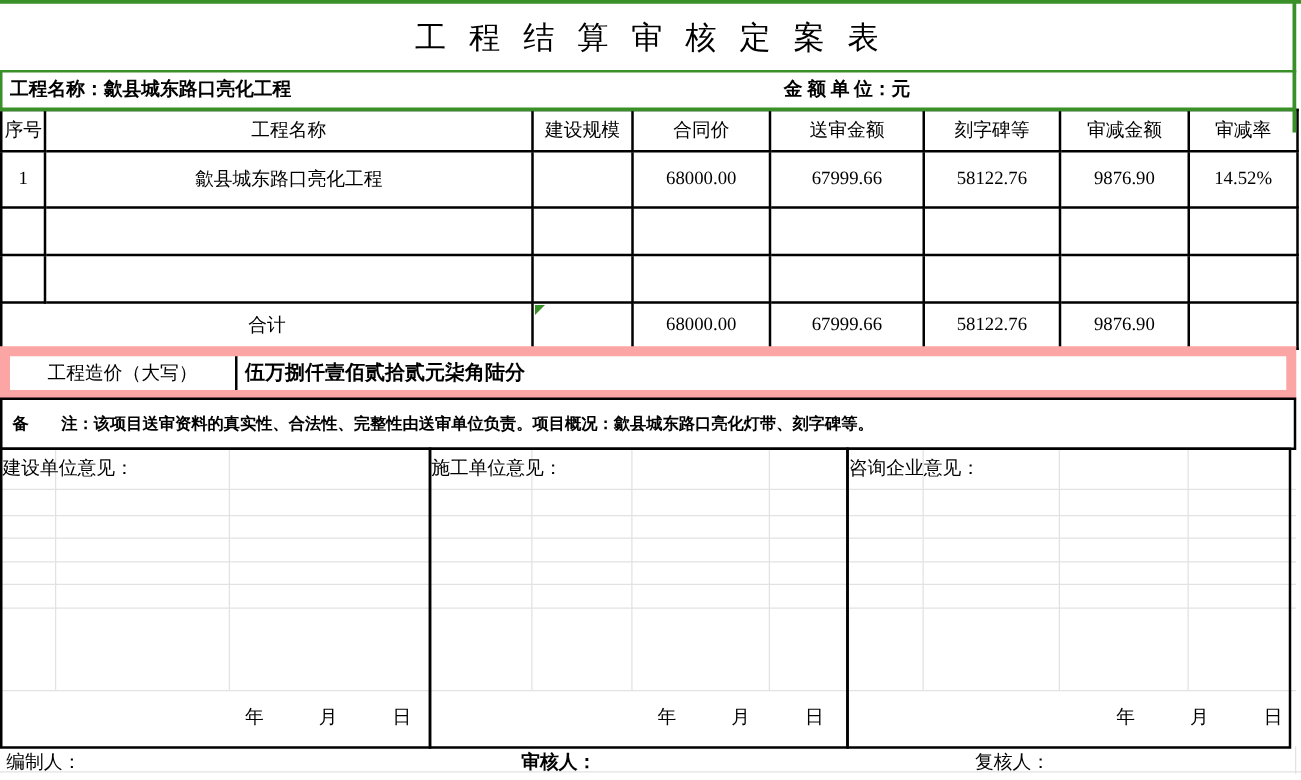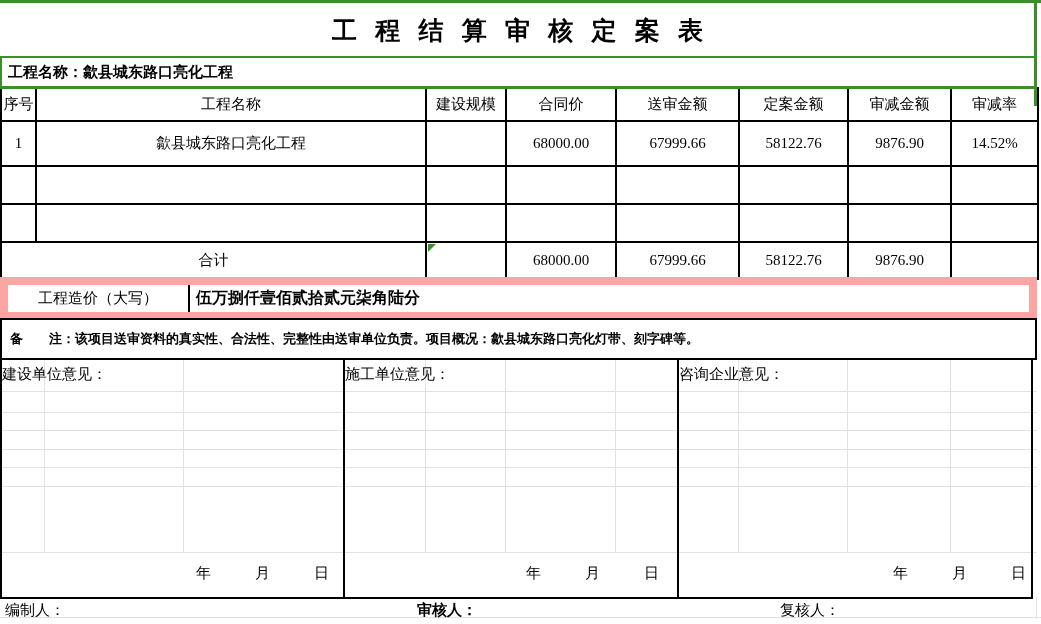--- a/index.html
+++ b/index.html
@@ -7,21 +7,21 @@
   .page { position:relative; width:1041px; height:624px; background:#fff; overflow:hidden; }
 
   .gbar { position:absolute; background:var(--accent,#3a9028); z-index:10; }
   .gline-top { left:0; top:0; width:1041px; height:3px; }
   .gline-info-top { left:0; top:56px; width:1037px; height:2px; }
   .gline-table-top { left:0; top:86px; width:1037px; height:3px; }
   .gbar-right { left:1034px; top:0; width:3px; height:106px; }
   .gbar-left { left:0; top:56px; width:2px; height:33px; }
 
   .title { position:absolute; left:0; top:6px; width:1041px; height:50px; line-height:50px;
-           text-align:center; font-size:25px; font-weight:bold; letter-spacing:6px; }
+           text-align:center; font-size:25px; font-weight:normal; letter-spacing:6px; }
 
   .info-row { position:absolute; left:0; top:58px; width:928px; height:28px; line-height:28px; font-size:15px; font-weight:bold; }
   .info-proj { position:absolute; left:8px; }
   .info-unit { position:absolute; left:627px; }
 
   table.main { position:absolute; left:0; top:87px; width:1037px; border-collapse:collapse; table-layout:fixed; z-index:2; }
   table.main th, table.main td { border:2px solid #000; text-align:center; vertical-align:middle;
            font-size:15px; font-weight:normal; padding:0; overflow:hidden; white-space:nowrap; }
   tr.r-head  { height:33px;padding-left:16px; }
   tr.r-data  { height:45px; }
@@ -60,20 +60,21 @@
   <div class="gbar gline-top"></div>
   <div class="gbar gbar-right"></div>
   <div class="gbar gbar-left"></div>
   <div class="gbar gline-info-top"></div>
   <div class="gbar gline-table-top"></div>
 
   <div class="title">工 程 结 算 审 核 定 案 表</div>
 
   <div class="info-row">
     <span class="info-proj">工程名称：歙县城东路口亮化工程</span>
+    <span class="info-unit">金 额 单 位：元</span>
   </div>
 
   <div class="grid-h" style="top:391px"></div>
   <div class="grid-h" style="top:412px"></div>
   <div class="grid-h" style="top:430px"></div>
   <div class="grid-h" style="top:449px"></div>
   <div class="grid-h" style="top:467px"></div>
   <div class="grid-h" style="top:486px"></div>
   <div class="grid-h" style="top:552px"></div>
   <div class="grid-h" style="top:617px; width:1041px"></div>
@@ -98,21 +99,21 @@
         <col style="width:103px">
         <col style="width:87px">
     </colgroup>
     <tbody>
         <tr class="r-head">
       <th>序号</th>
       <th>工程名称</th>
       <th>建设规模</th>
       <th>合同价</th>
       <th>送审金额</th>
-      <th>定案金额</th>
+      <th>刻字碑等</th>
       <th>审减金额</th>
       <th>审减率</th>
     </tr>
     <tr class="r-data">
       <td>1</td>
       <td>歙县城东路口亮化工程</td>
       <td></td>
       <td>68000.00</td>
       <td>67999.66</td>
       <td>58122.76</td>

